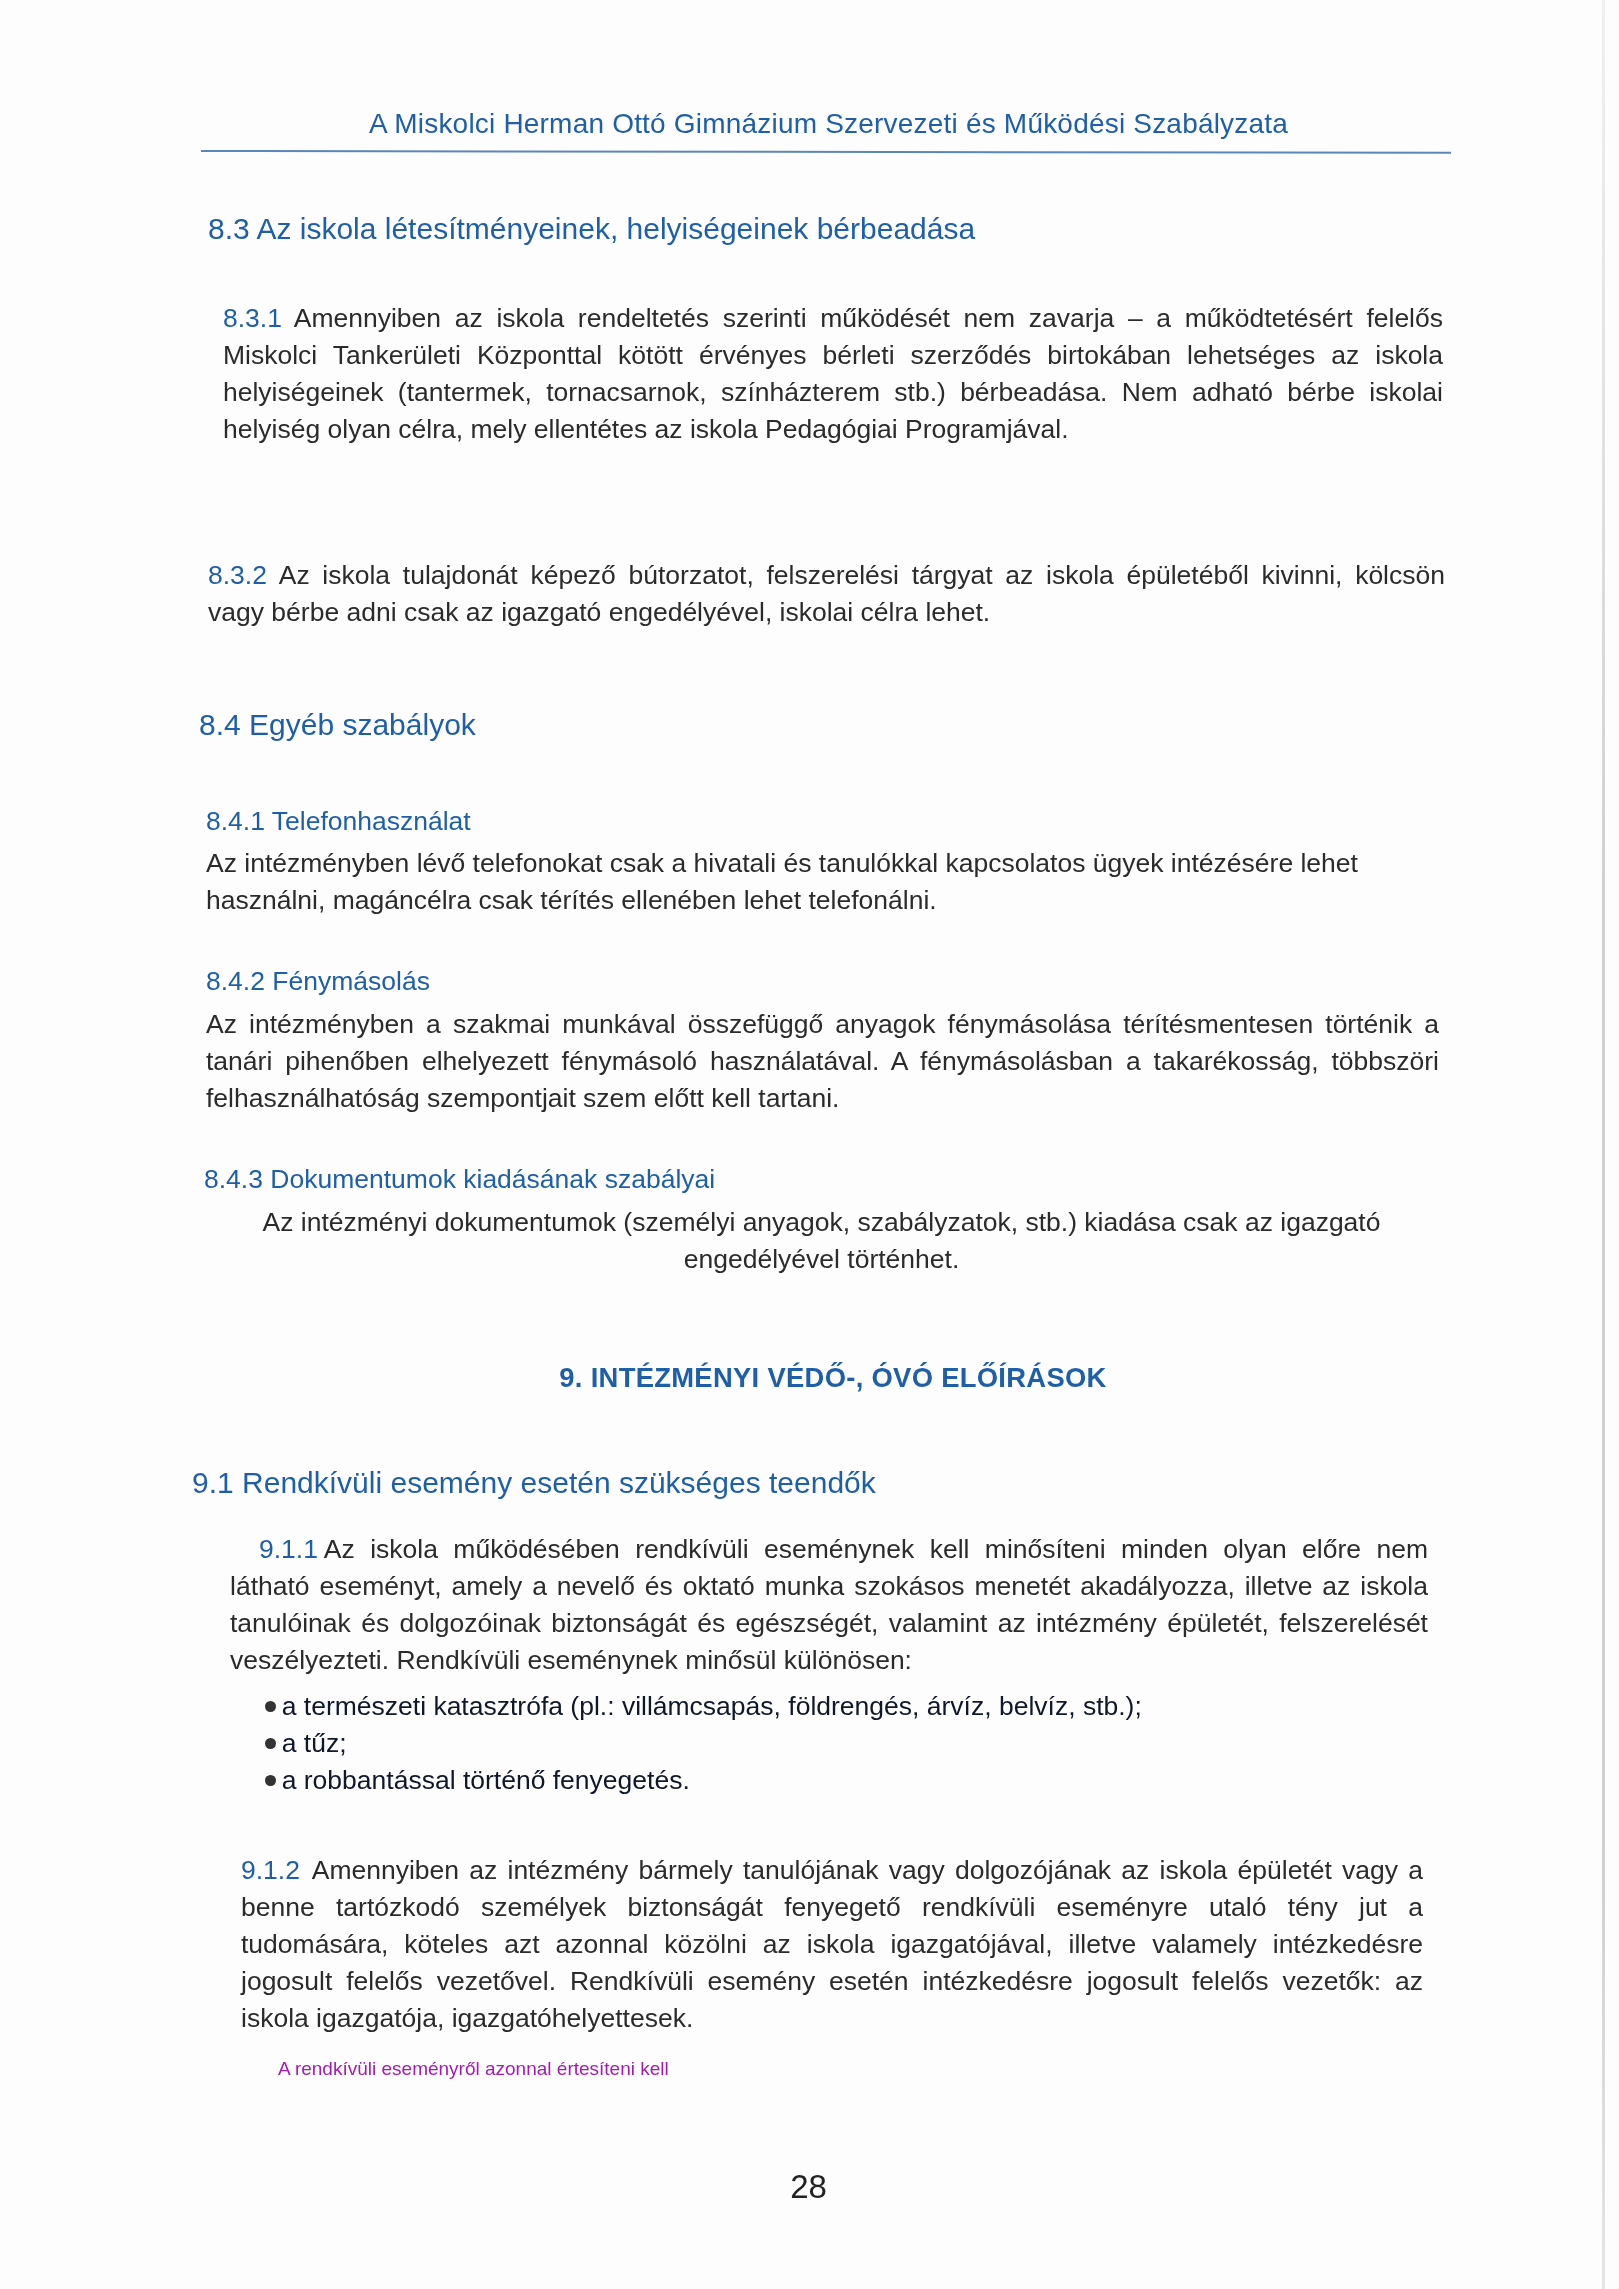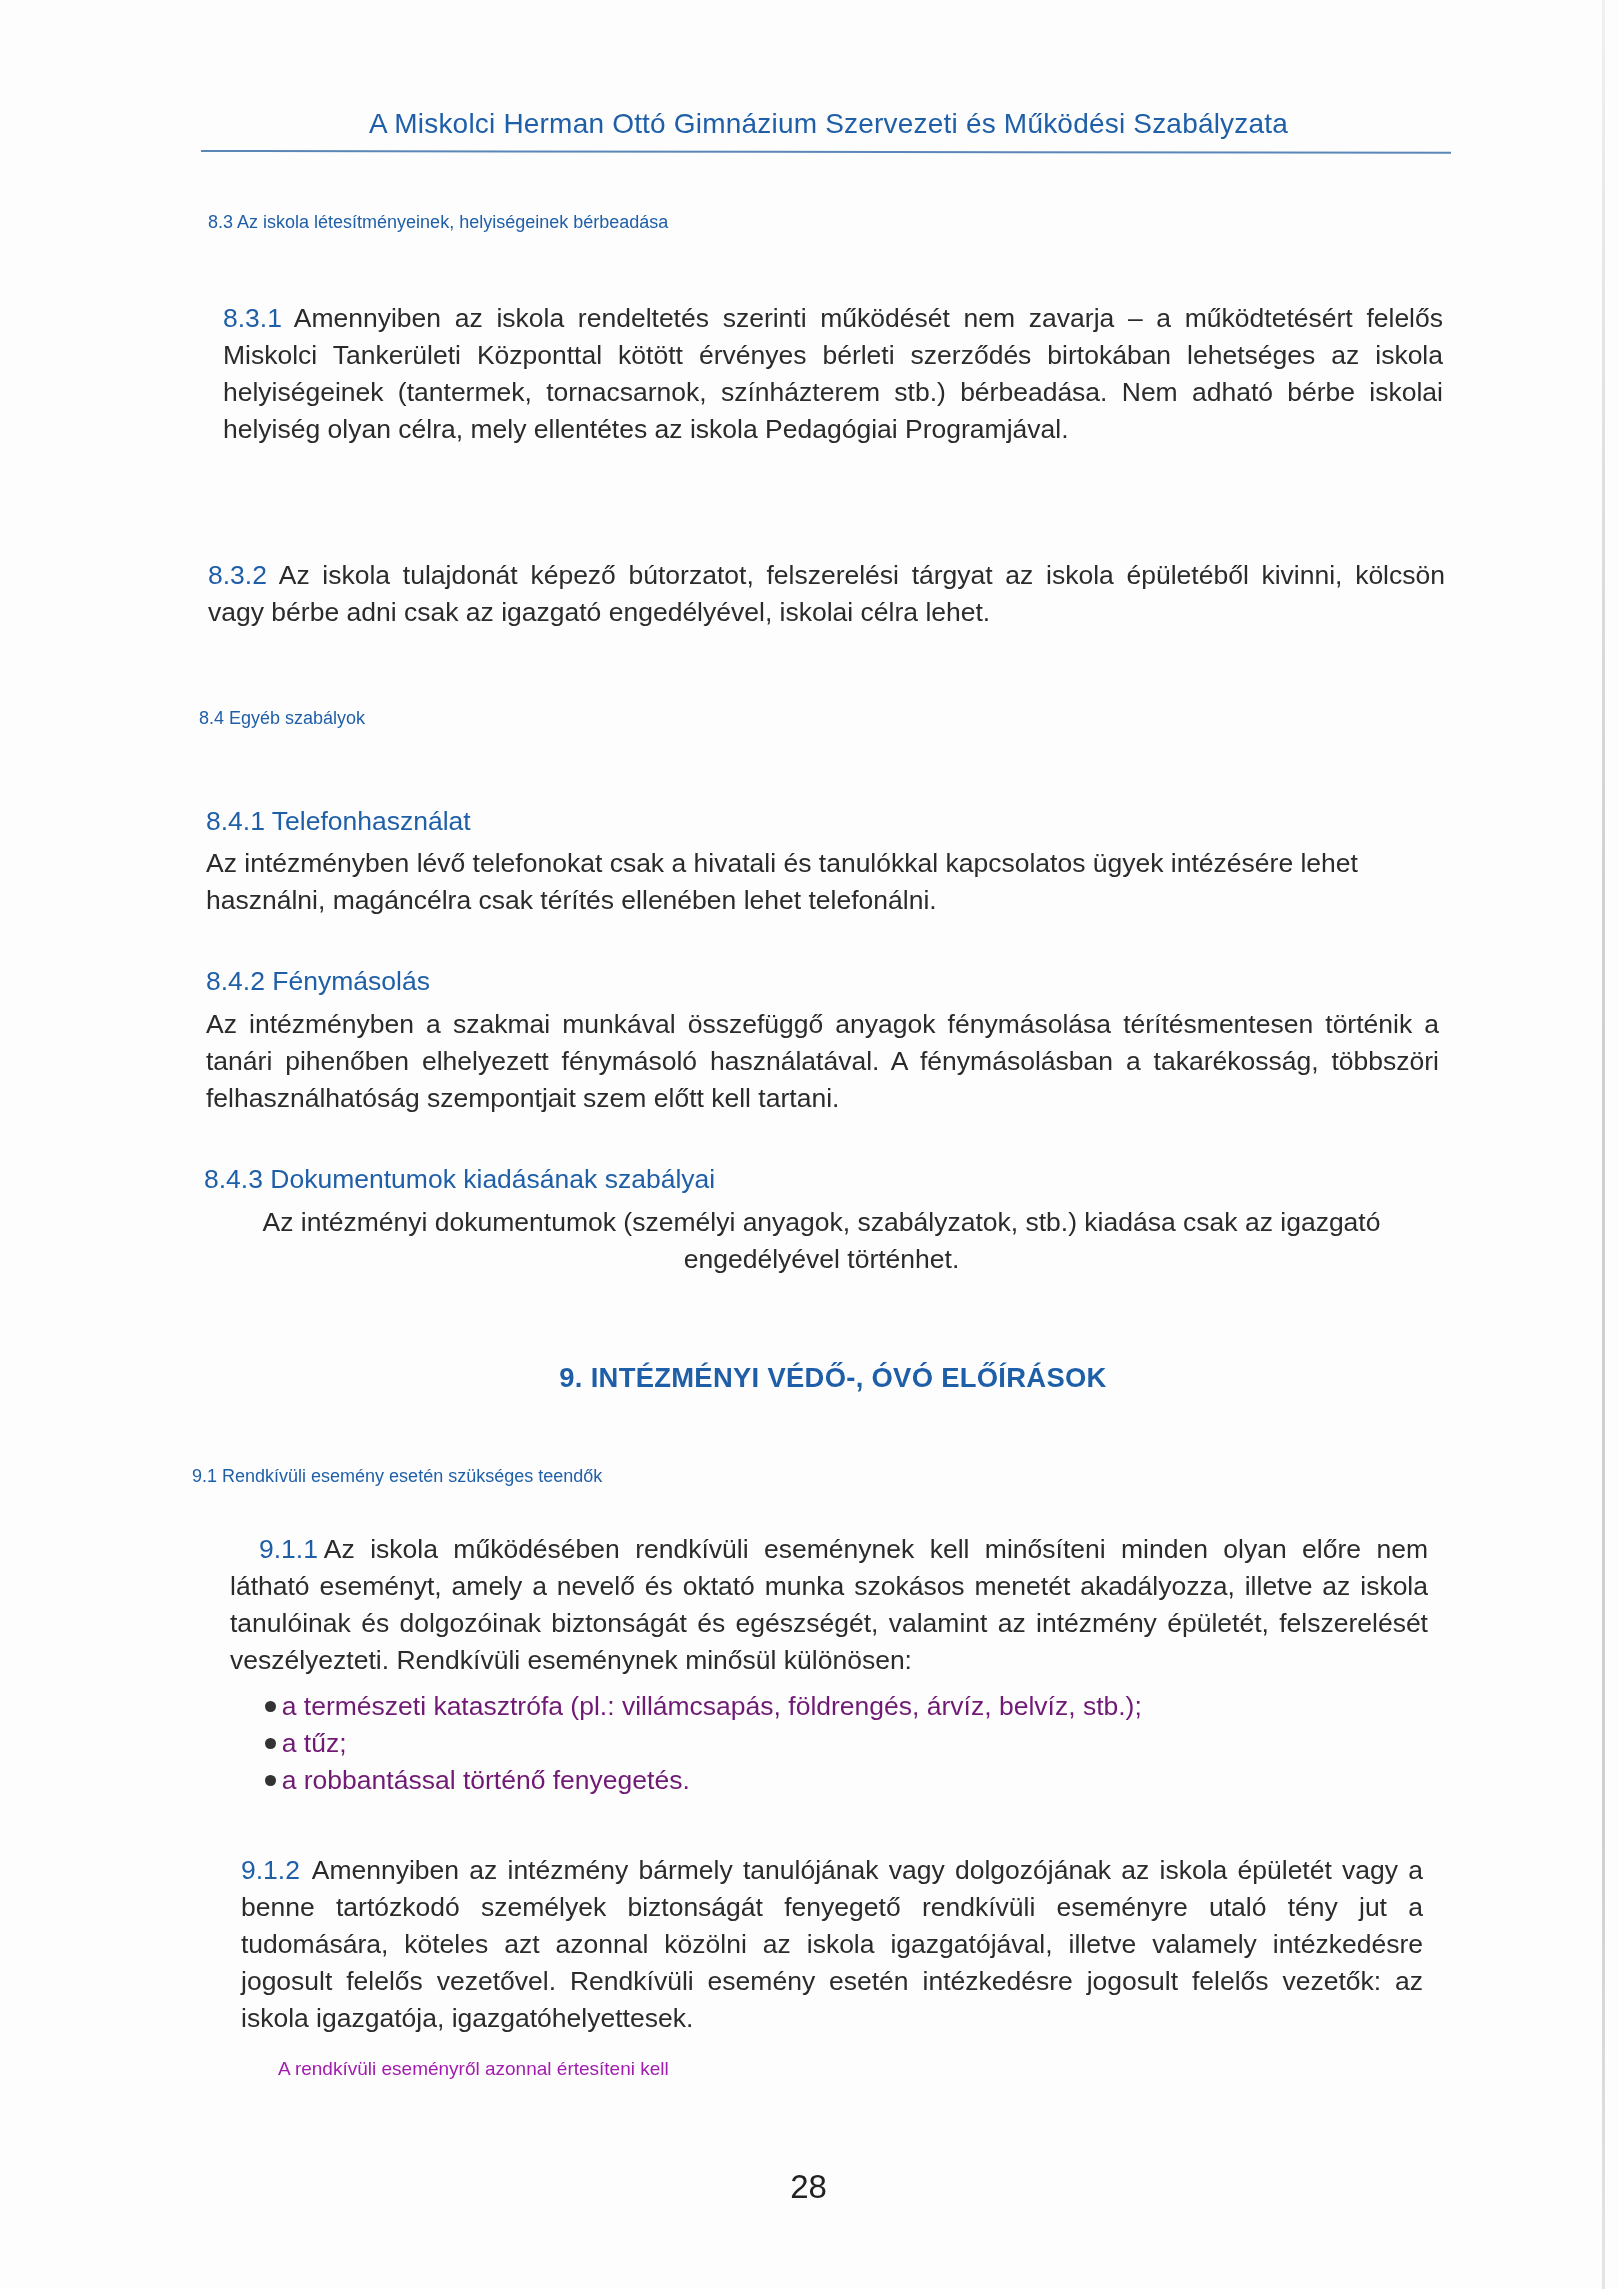--- a/index.html
+++ b/index.html
@@ -19,33 +19,33 @@
   }
   .running-header {
     position: absolute; left: 206px; top: 108px; width: 1245px;
     text-align: center; font-size: 28px; color: #1f5fa8; letter-spacing: 0.2px;
   }
   .header-rule {
     position: absolute; left: 201px; top: 150px; width: 1250px; height: 2px;
     background: #5b86b8; transform: rotate(0.08deg); transform-origin: left center;
   }
   .h2 {
-    position: absolute; font-size: 18px; color: #1f5fa8; font-weight: 400;
+    position: absolute; font-size: 30px; color: #1f5fa8; font-weight: 400;
   }
   .h3 { position: absolute; font-size: 26.5px; color: #1f5fa8; }
   .para {
     position: absolute; font-size: 26.5px; line-height: 37px; color: #2b2b2b;
     text-align: justify;
   }
   .para .num { color: #1f5fa8; margin-right: 11.8px; }
   .h1-chapter {
     position: absolute; left: 196px; top: 1362px; width: 1274px; text-align: center;
     font-size: 27.4px; color: #1f5fa8; font-weight: bold; letter-spacing: 0.3px;
   }
-  .bullets { position: absolute; left: 265px; top: 1688px; font-size: 26.5px; line-height: 37px; margin: 0; padding: 0; list-style: none; color: #701a75; }
+  .bullets { position: absolute; left: 265px; top: 1688px; font-size: 26.5px; line-height: 37px; margin: 0; padding: 0; list-style: none; color: #0f172a; }
   .bullets li { display: flex; align-items: center; }
   .bullet-dot { display: inline-block; width: 10.8px; height: 10.8px; border-radius: 50%; background: #333; margin-right: 5.9px; }
   .indent-line { position: absolute; font-size: 19px; color: #a21caf; }
   .page-number {
     position: absolute; left: 686px; top: 2168px; width: 245px; text-align: center;
     font-family: Liberation Sans, sans-serif; font-size: 33px; color: #222;
   }
 </style>
 </head>
 <body>

